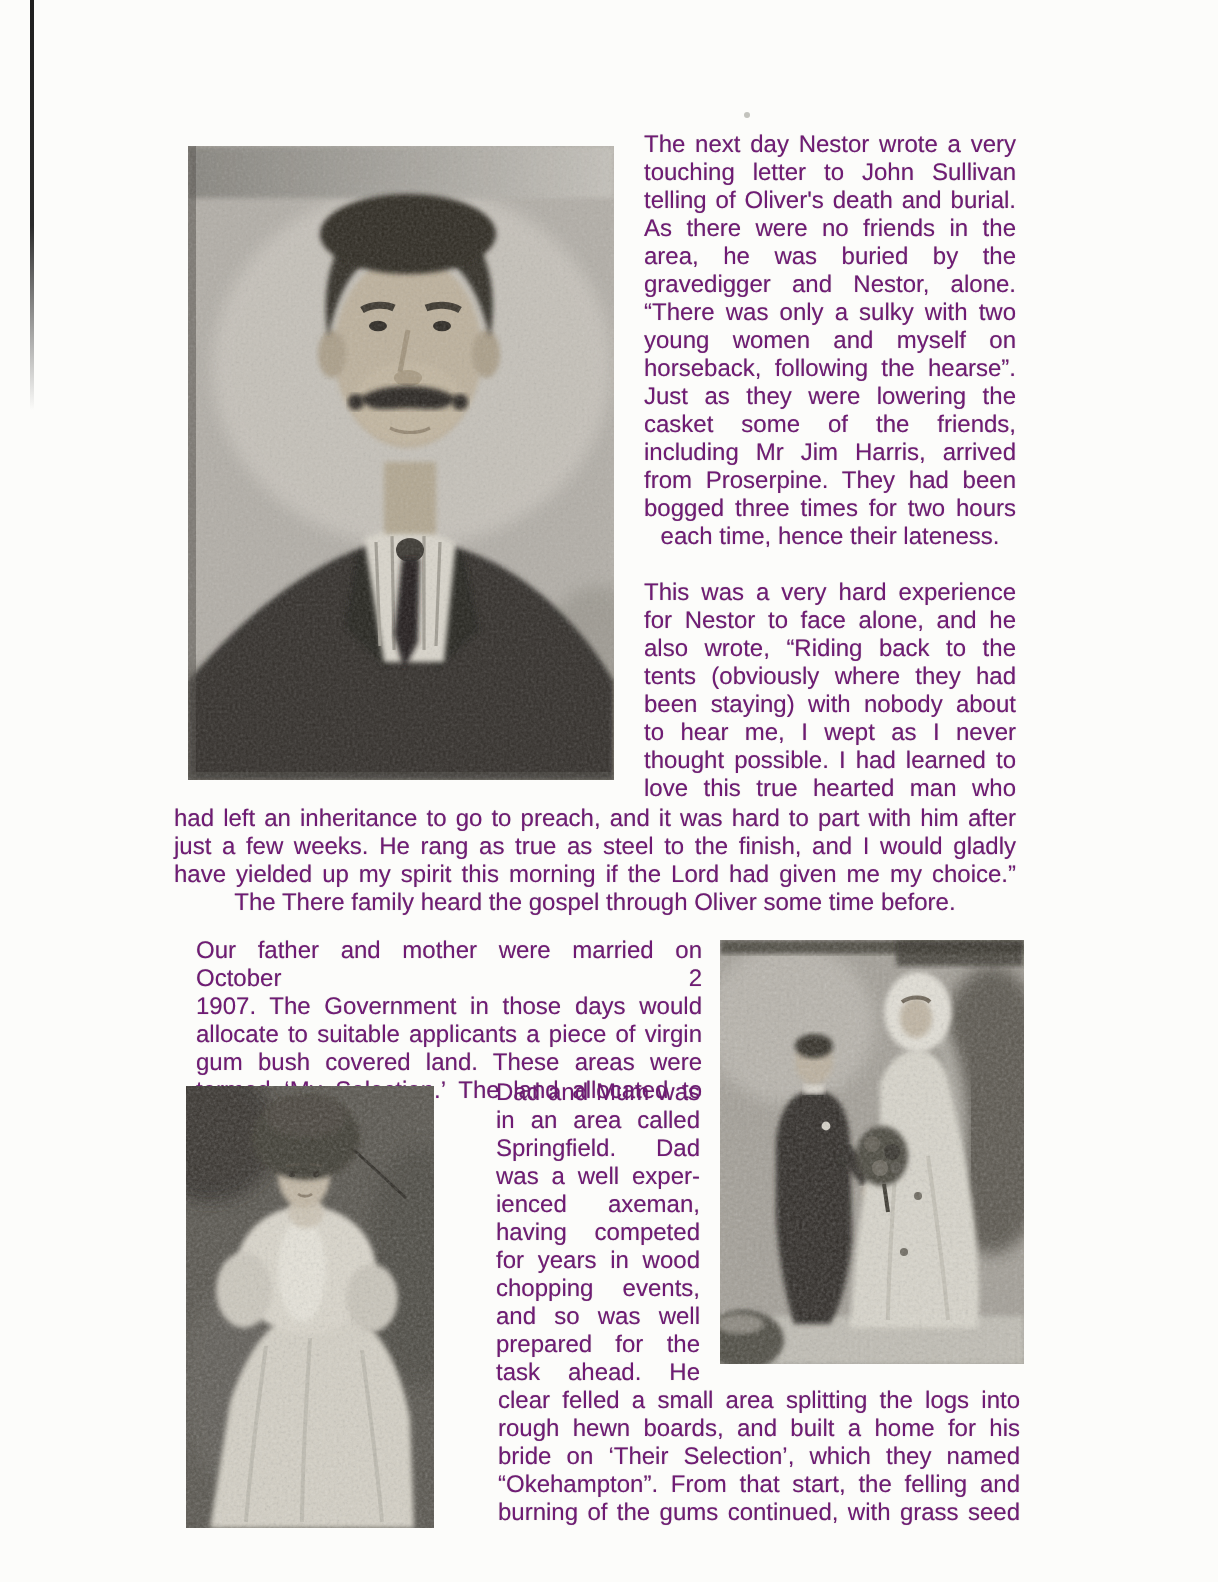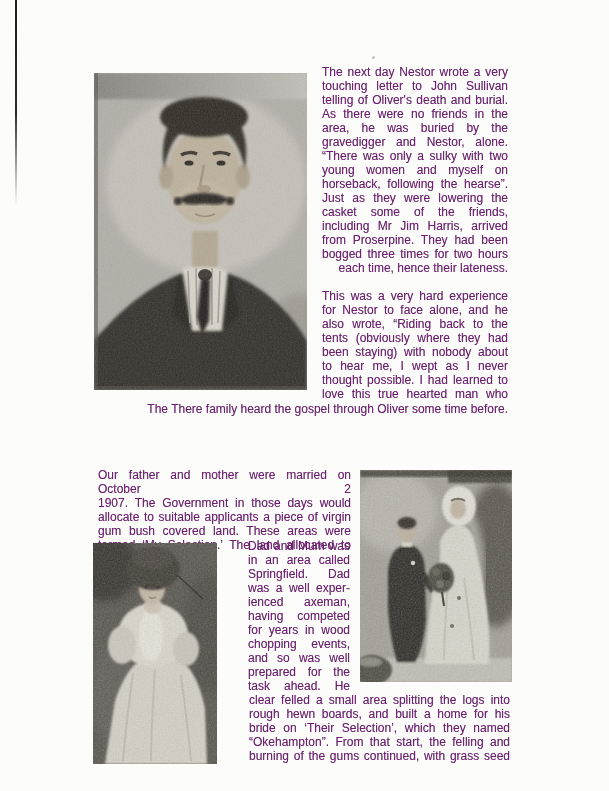--- a/index.html
+++ b/index.html
@@ -15,21 +15,21 @@
     position: absolute;
     font-size: 12px;
     line-height: 14px;
     text-shadow: 0 0 0.4px rgba(65,65,65,0.5);
   }
   .jlines {
     white-space: pre-line;
     text-align: justify;
     text-align-last: justify;
   }
-  .tail { text-align: right; }
+  .tail { text-align: center; }
   .gap-above { margin-top: 14px; }
 
   
   #col-right   { left: 322px; top: 65px;  width: 186px; }
   #full-para   { left: 87px;  top: 402px; width: 421px; }
   #left-col    { left: 98px;  top: 468px; width: 253px; }
   #mid-col     { left: 248px; top: 539px; width: 102px; }
   #bottom-para { left: 249px; top: 693px; width: 261px; }
 
   .photo { position: absolute; margin: 0; padding: 0; }
@@ -140,20 +140,23 @@
 for Nestor to face alone, and he
 also wrote, “Riding back to the
 tents (obviously where they had
 been staying) with nobody about
 to hear me, I wept as I never
 thought possible. I had learned to
 love this true hearted man who</div>
   </div>
 
   <div class="txt" id="full-para">
+    <div class="jlines">had left an inheritance to go to preach, and it was hard to part with him after
+just a few weeks. He rang as true as steel to the finish, and I would gladly
+have yielded up my spirit this morning if the Lord had given me my choice.”</div>
     <div class="tail">The There family heard the gospel through Oliver some time before.</div>
   </div>
 
   <div class="txt" id="left-col">
     <div class="jlines">Our father and mother were married on October 2
 1907. The Government in those days would
 allocate to suitable applicants a piece of virgin
 gum bush covered land. These areas were
 termed ‘My Selection.’ The land allocated to</div>
   </div>

